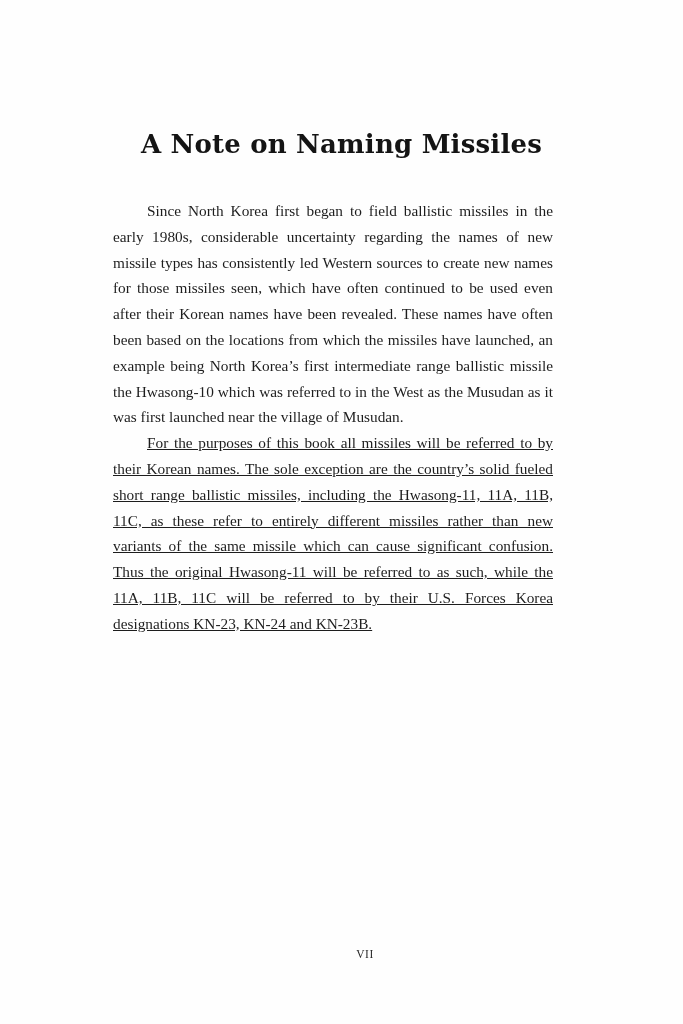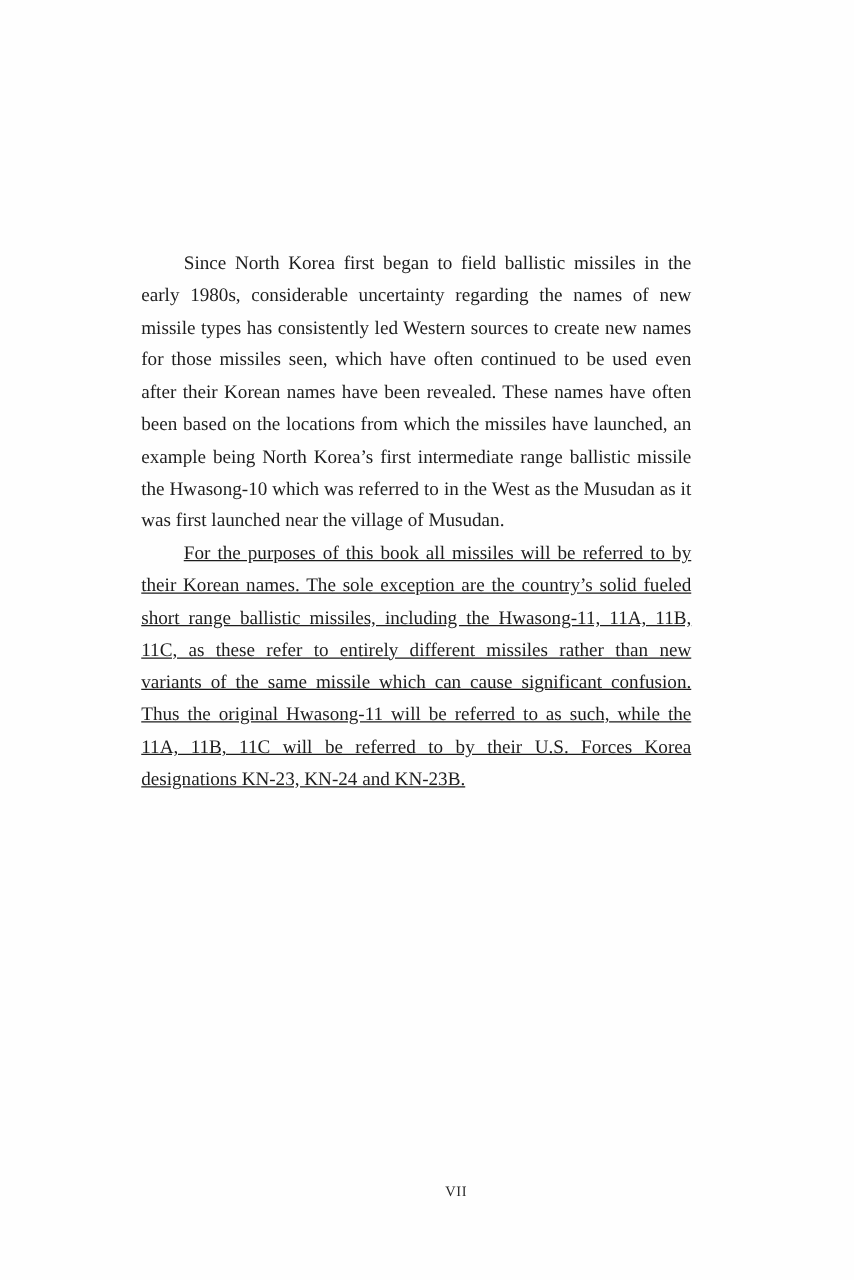--- a/index.html
+++ b/index.html
@@ -64,20 +64,21 @@
     letter-spacing: 0.5px;
     color: #2a2a2a;
     padding-left: 47px;
   }
 </style>
 </head>
 <body>
 
 <div class="page">
 
+  <h1 class="page-title">A Note on Naming Missiles</h1>
 
   <div class="body-block">
     <p class="para">Since North Korea first began to field ballistic missiles in the early 1980s, considerable uncertainty regarding the names of new missile types has consistently led Western sources to create new names for those missiles seen, which have often continued to be used even after their Korean names have been revealed. These names have often been based on the locations from which the missiles have launched, an example being North Korea’s first intermediate range ballistic missile the Hwasong-10 which was referred to in the West as the Musudan as it was first launched near the village of Musudan.</p>
     <p class="para">For the purposes of this book all missiles will be referred to by their Korean names. The sole exception are the country’s solid fueled short range ballistic missiles, including the Hwasong-11, 11A, 11B, 11C, as these refer to entirely different missiles rather than new variants of the same missile which can cause significant confusion. Thus the original Hwasong-11 will be referred to as such, while the 11A, 11B, 11C will be referred to by their U.S. Forces Korea designations KN-23, KN-24 and KN-23B.</p>
   </div>
 
   <div class="folio">VII</div>
 
 </div>
 

